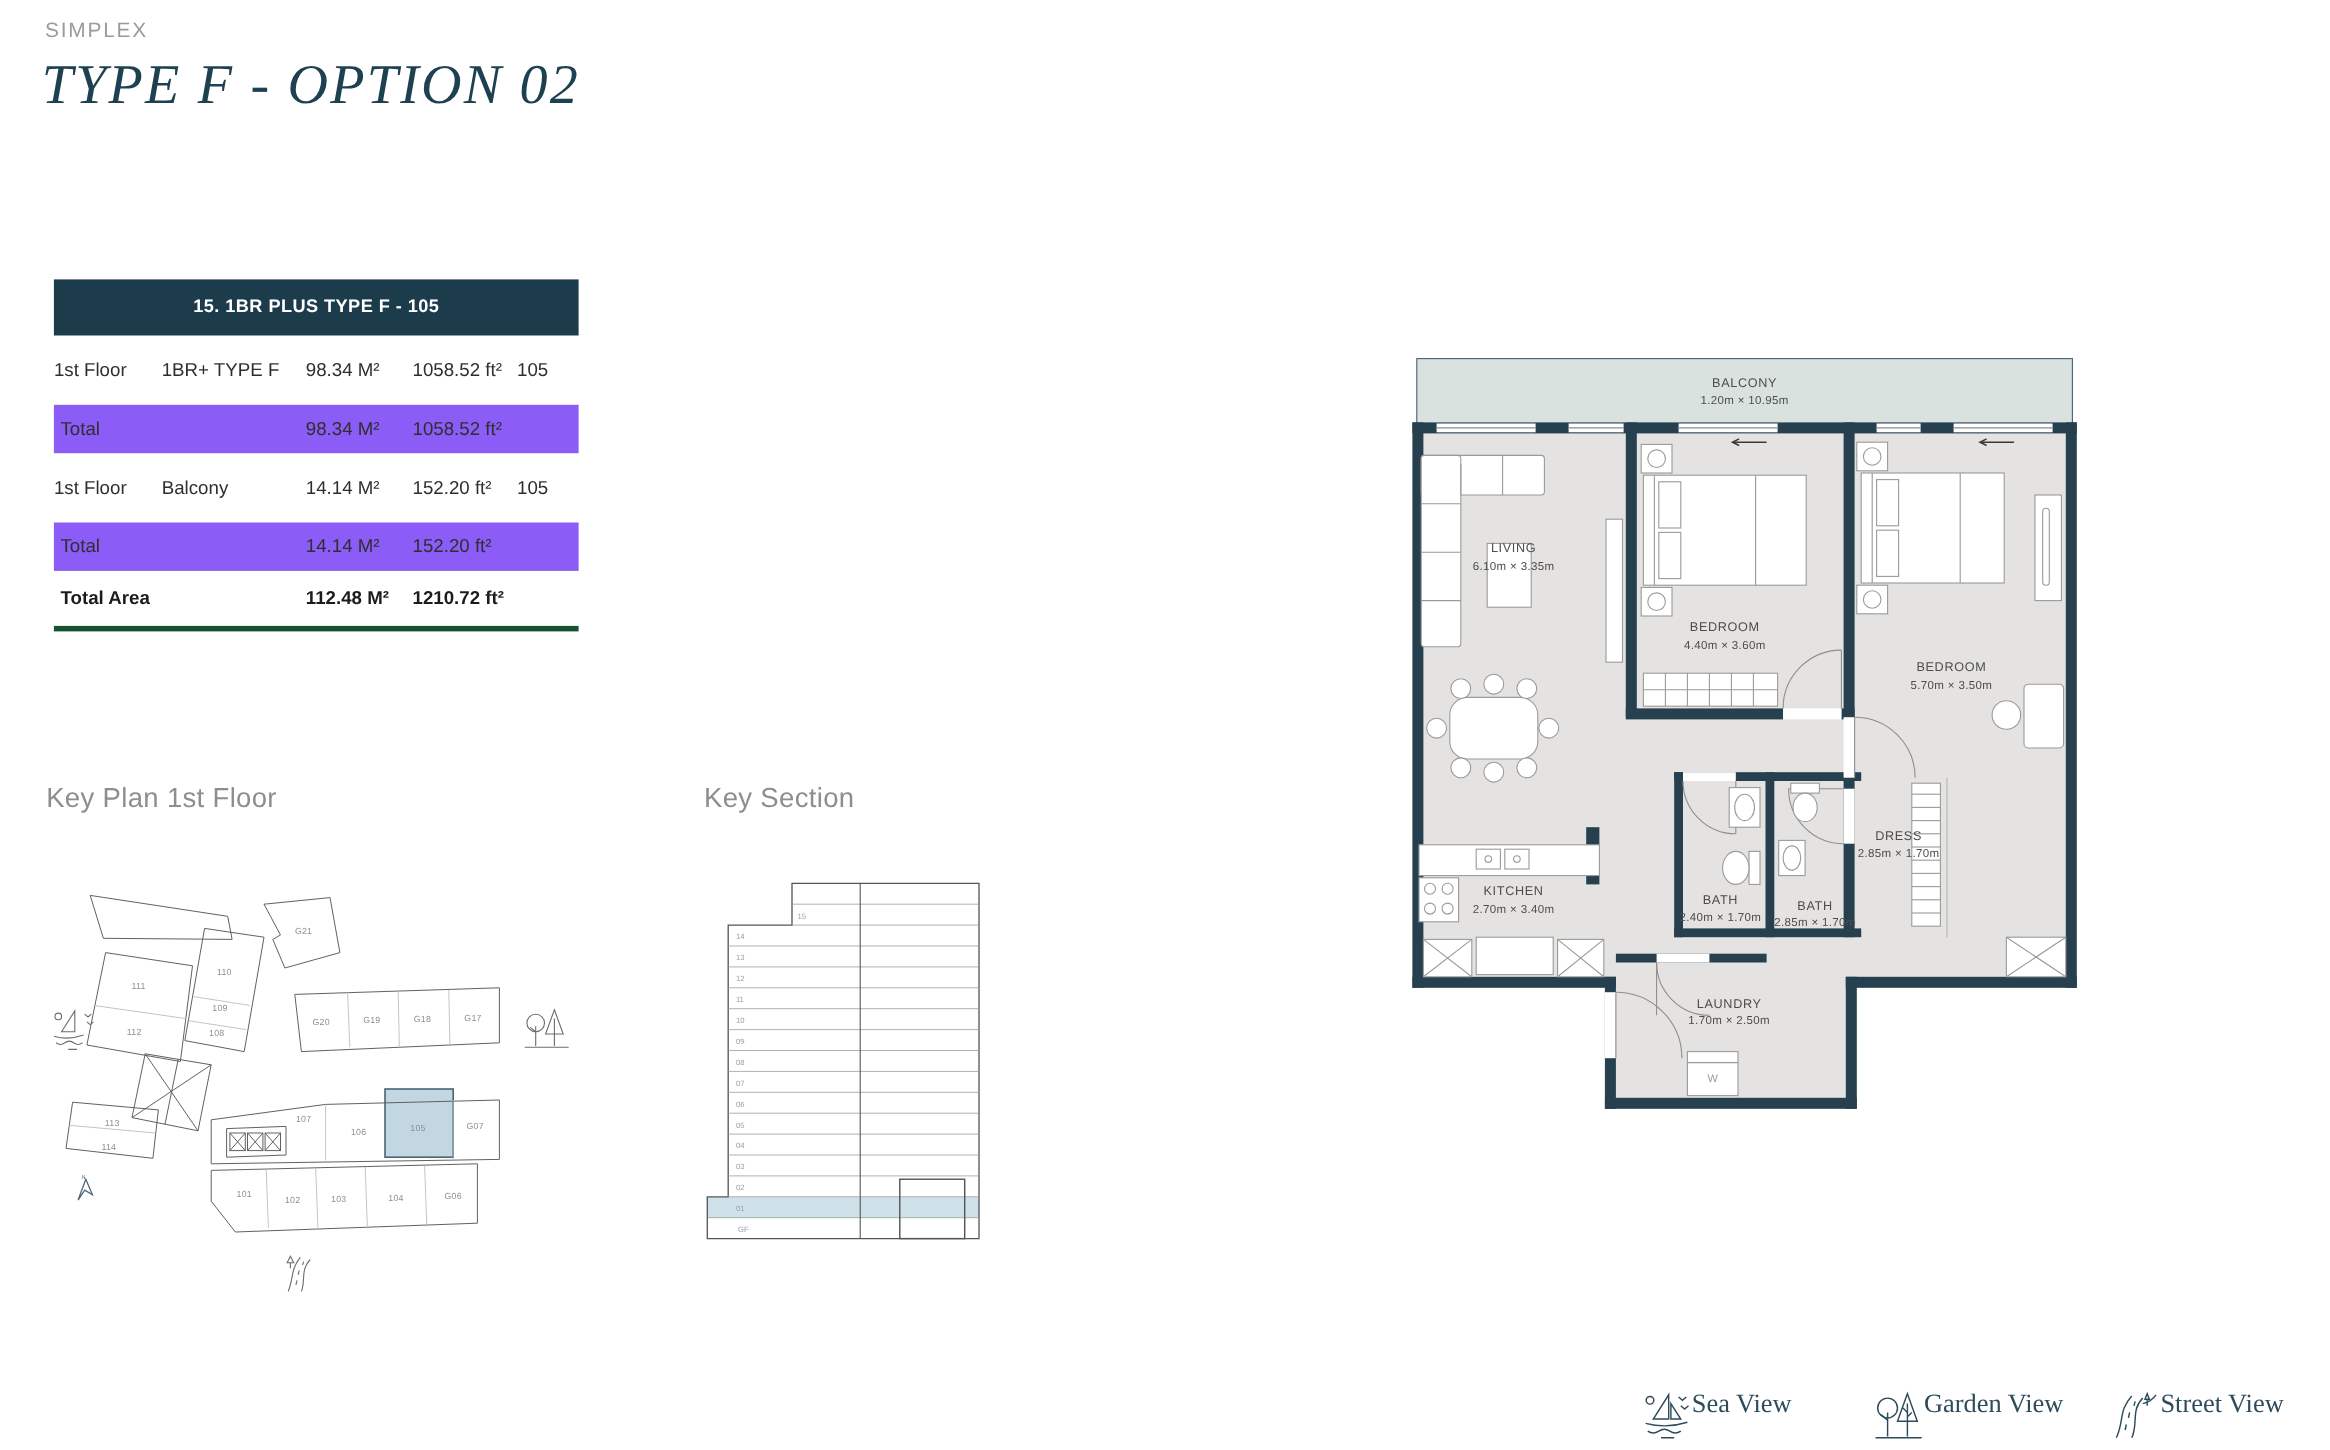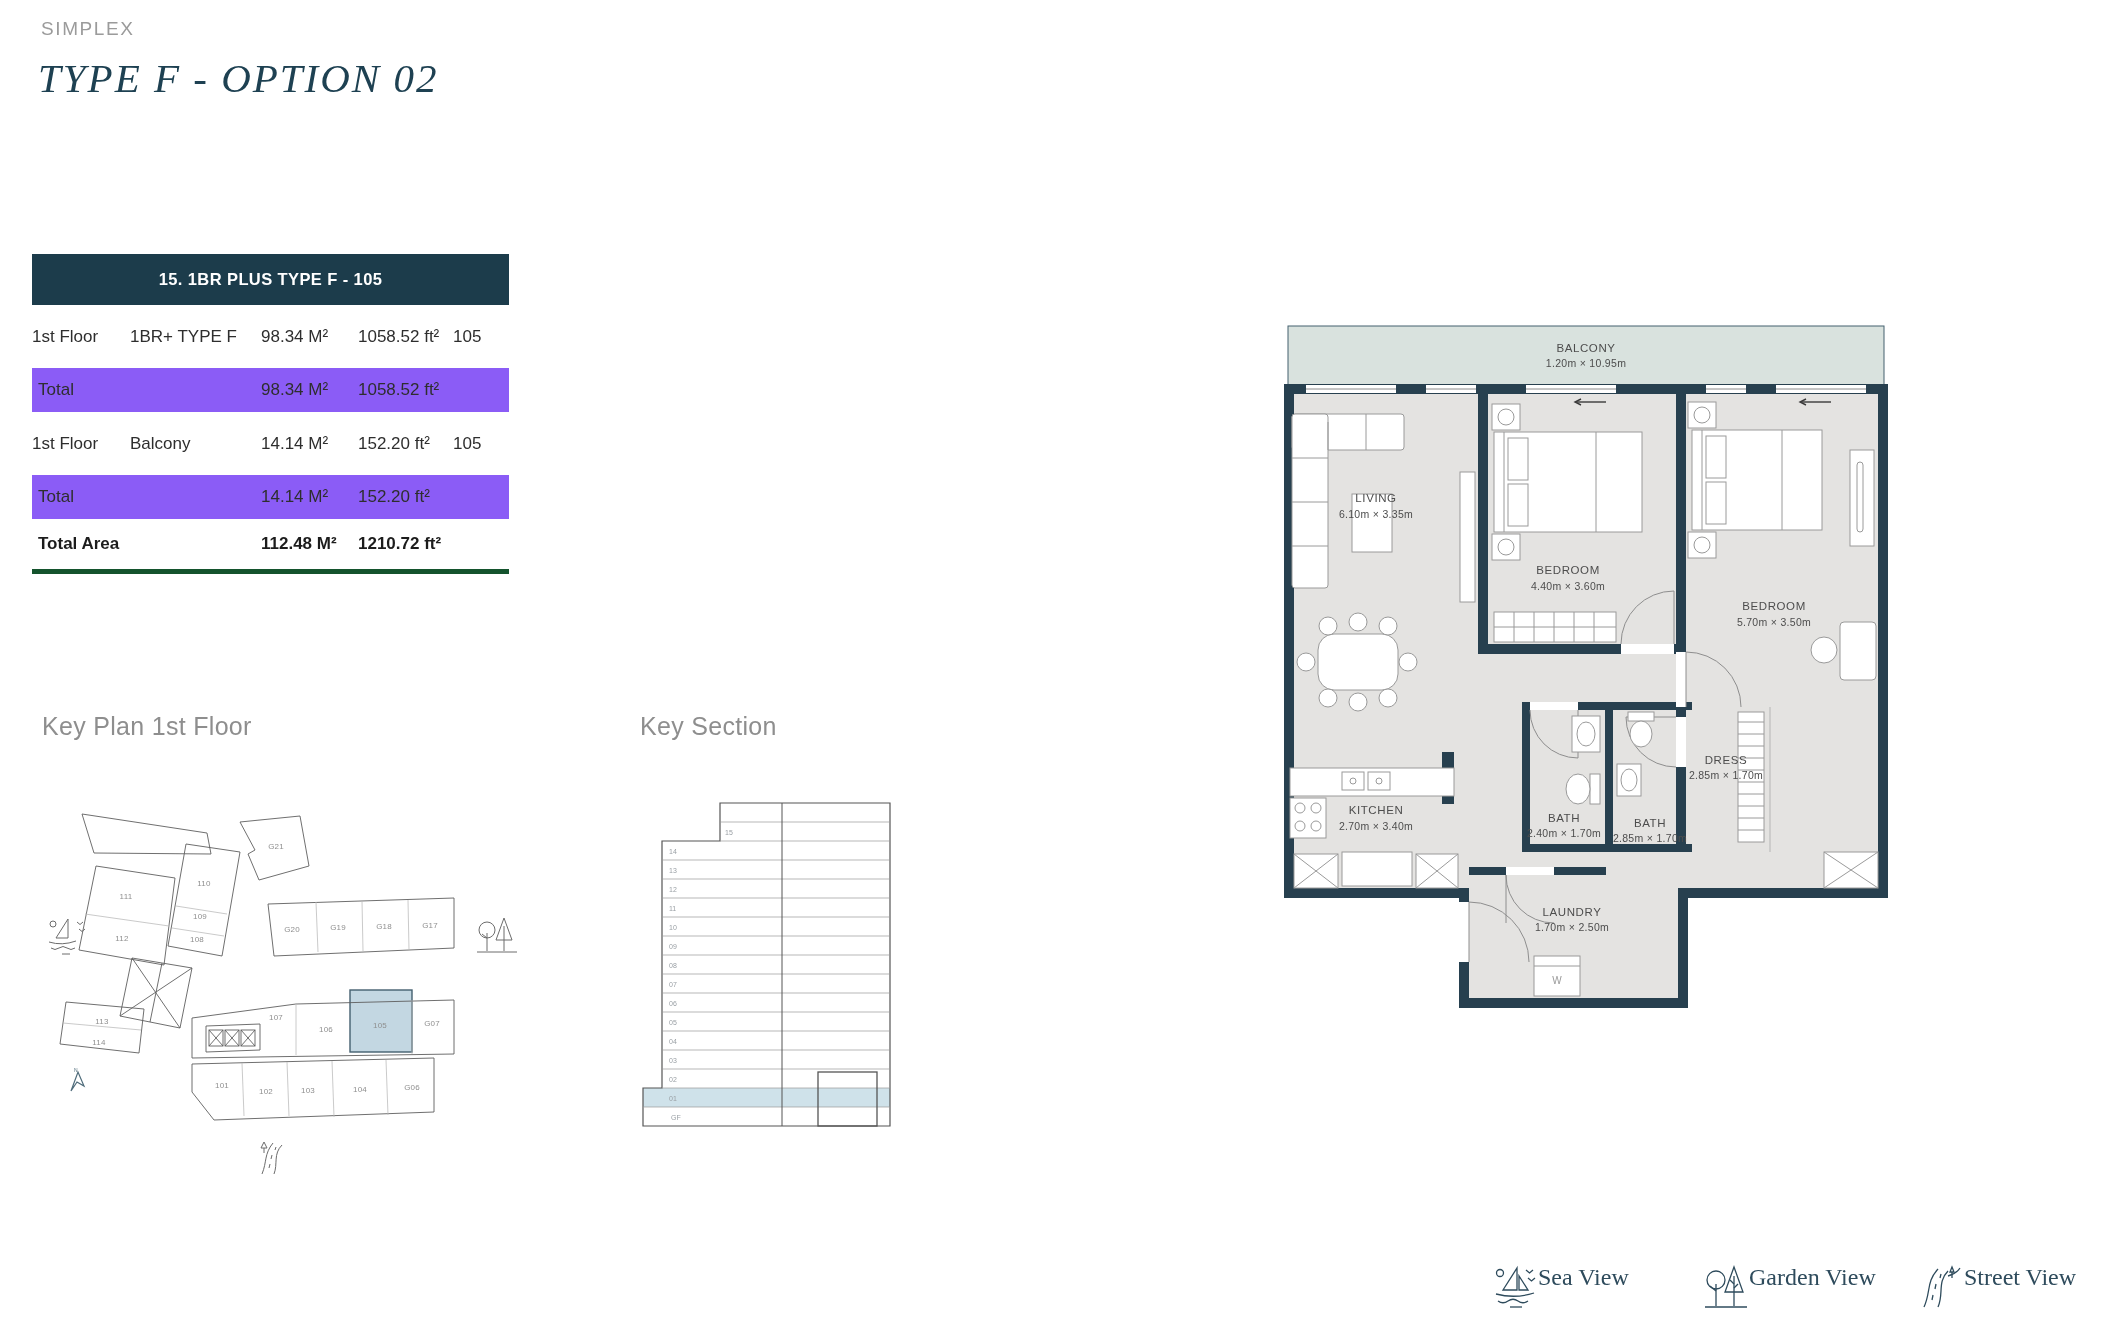--- a/index.html
+++ b/index.html
@@ -6,24 +6,24 @@
   body{
     width:2118px;height:1318px;position:relative;background:#ffffff;
     font-family:"Liberation Sans",sans-serif;color:#2e2e2e;overflow:hidden;
   }
   .abs{position:absolute;}
 
   
   .eyebrow{left:41px;top:18px;font-size:19px;letter-spacing:1.6px;color:#9b9b9b;font-weight:500;}
   .title-block{left:38px;top:46px;color:#1e4152;font-family:"Liberation Serif","DejaVu Serif",serif;}
   .title-main{font-size:53px;font-weight:700;letter-spacing:1px;line-height:58px;}
-  .title-sub{font-size:41px;font-style:italic;font-weight:500;letter-spacing:2px;line-height:56px;margin-top:4px;}
+  .title-sub{font-size:51px;font-style:italic;font-weight:500;letter-spacing:2px;line-height:56px;margin-top:4px;}
 
   
-  .unit-table{left:32px;top:254px;width:477px;font-size:17px;}
+  .unit-table{left:49px;top:254px;width:477px;font-size:17px;}
   .t-header{height:51px;background:#1c3c4b;color:#ffffff;display:flex;align-items:center;justify-content:center;
     font-size:16.5px;font-weight:700;letter-spacing:.4px;}
   .t-grid{display:grid;grid-template-columns:98px 131px 97px 95px 1fr;align-items:center;}
   .t-cols{height:59px;border-bottom:1px solid #4a4a4a;font-size:16.5px;color:#1f1f1f;}
   .t-row{min-height:44px;}
   .t-row.data{height:63px;}
   .t-row.total{height:44px;background:#8b5cf6;}
   .t-row.grand{height:50px;font-weight:700;border-bottom:5px solid #14532d;color:#1c1c1c;}
   .t-grid > div{padding-right:4px;}
   .t-row.total > div:first-child, .t-row.grand > div:first-child{padding-left:6px;}

